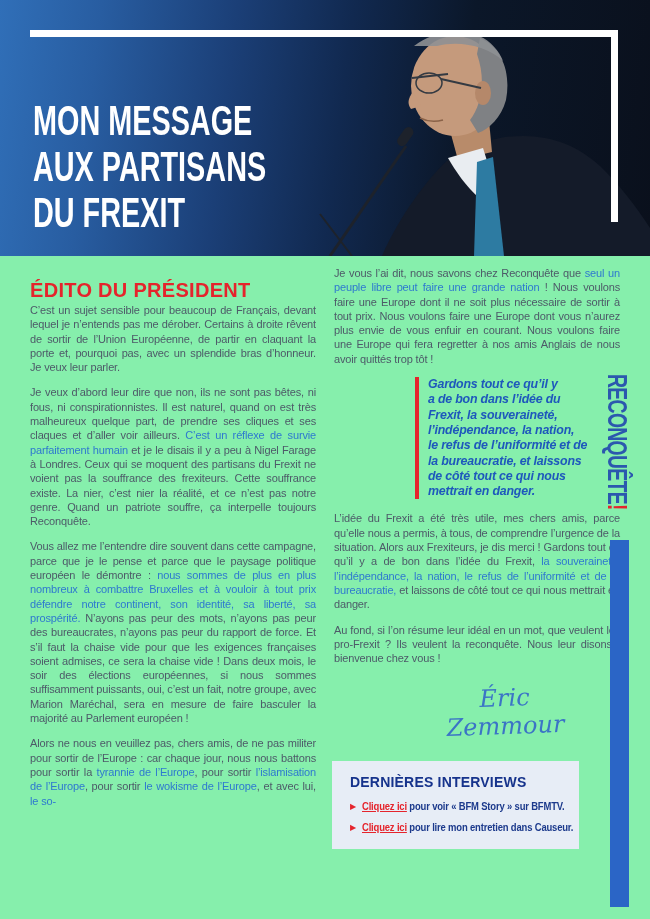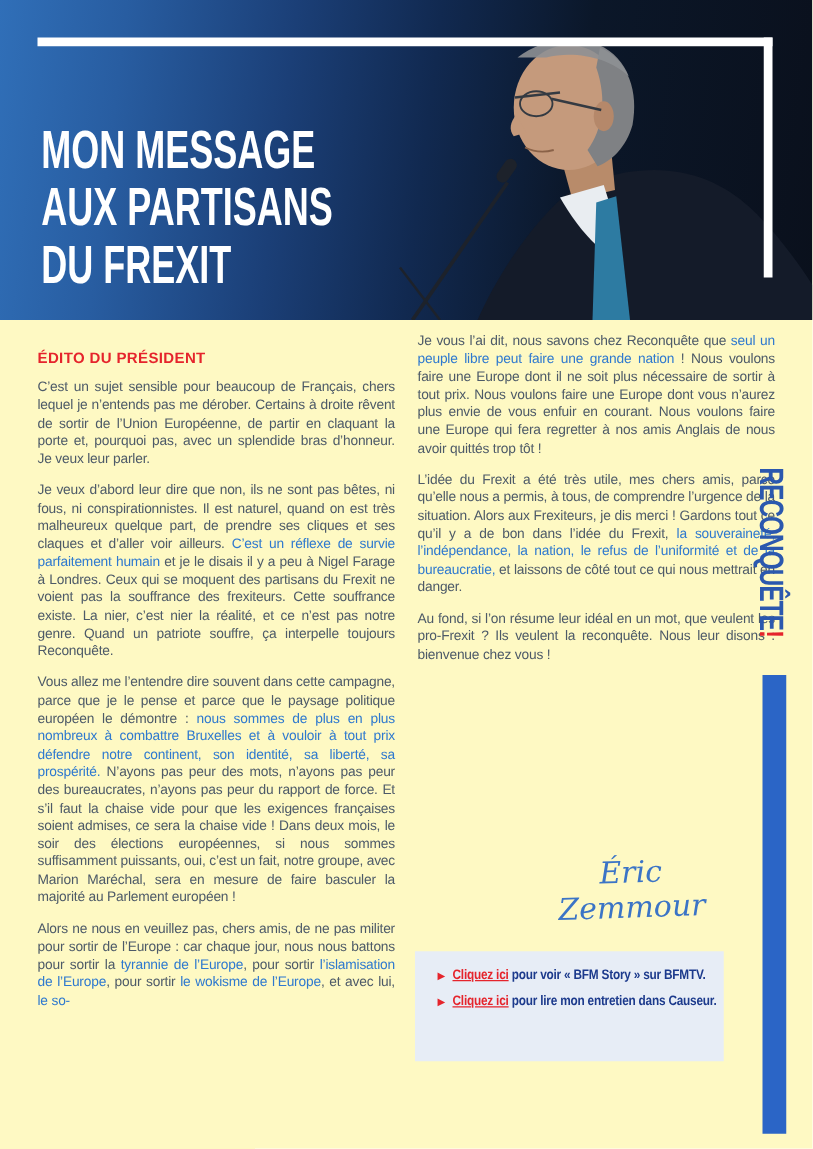--- a/index.html
+++ b/index.html
@@ -1,33 +1,33 @@
 <!DOCTYPE html>
 <html><head>
 <meta charset="utf-8">
 <style>
   html,body { margin:0; padding:0; background:#ffffff; }
-  .page { position:relative; width:650px; height:919px; background:#fef9c3;
+  .page { position:relative; width:650px; height:919px; background:#86efac;
           font-family:"Liberation Sans", sans-serif; overflow:hidden; }
 
   
   .hero { position:absolute; left:0; top:0; width:650px; height:256px; overflow:hidden;
           background:linear-gradient(97deg,#306fb8 0%, #285da1 15%, #1b3f77 35%, #112950 52%, #0b1729 70%, #0a101c 100%); }
   .hero svg { position:absolute; left:0; top:0; }
   .frame { position:absolute; background:#ffffff; }
   .frame-top { left:30px; top:30px; width:588px; height:7px; }
   .frame-right { left:611px; top:30px; width:7px; height:192px; }
   .hero-title { position:absolute; left:33px; top:97px; margin:0; color:#ffffff;
                 font-size:43px; line-height:46px; font-weight:800; white-space:nowrap;
                 transform:scaleX(0.67); transform-origin:left top; }
   .hero-title .tl { display:block; }
 
   
   .edito-heading { position:absolute; left:30px; top:279px; color:#e5242c;
-                   font-size:12px; font-weight:800; letter-spacing:0.3px; }
+                   font-size:20px; font-weight:800; letter-spacing:0.3px; }
 
   .col { position:absolute; width:286px; font-size:11px; line-height:14.3px;
          letter-spacing:-0.15px; color:#4d5a68; text-align:justify; }
   .col p { margin:0 0 11px 0; }
   .col-left  { left:30px;  top:303px; }
   .col-right { left:334px; top:266px; }
   .hl { color:#2e79cf; }
 
   .quote { border-left:4px solid #e5242c; padding-left:9px; margin:4px 0 12px 71px;
            color:#1e58bc; font-weight:700; font-style:italic; font-size:12.4px;
@@ -96,35 +96,44 @@
     <h1 class="hero-title">
       <span class="tl">MON MESSAGE</span>
       <span class="tl">AUX PARTISANS</span>
       <span class="tl">DU FREXIT</span>
     </h1>
   </div>
 
   <div class="edito-heading">ÉDITO DU PRÉSIDENT</div>
 
   <div class="col col-left">
-    <p><span>C’est un sujet sensible pour beaucoup de Français, chers lequel je n’entends pas me dérober. Certains à droite rêvent de sortir de l’Union Européenne, de partir en claquant la porte et, pourquoi pas, avec un splendide bras d’honneur. Je veux leur parler.</span></p>
+    <p><span>C’est un sujet sensible pour beaucoup de Français, devant lequel je n’entends pas me dérober. Certains à droite rêvent de sortir de l’Union Européenne, de partir en claquant la porte et, pourquoi pas, avec un splendide bras d’honneur. Je veux leur parler.</span></p>
     <p><span>Je veux d’abord leur dire que non, ils ne sont pas bêtes, ni fous, ni conspirationnistes. Il est naturel, quand on est très malheureux quelque part, de prendre ses cliques et ses claques et d’aller voir ailleurs. </span><span class="hl">C’est un réflexe de survie parfaitement humain</span><span> et je le disais il y a peu à Nigel Farage à Londres. Ceux qui se moquent des partisans du Frexit ne voient pas la souffrance des frexiteurs. Cette souffrance existe. La nier, c’est nier la réalité, et ce n’est pas notre genre. Quand un patriote souffre, ça interpelle toujours Reconquête.</span></p>
     <p><span>Vous allez me l’entendre dire souvent dans cette campagne, parce que je le pense et parce que le paysage politique européen le démontre : </span><span class="hl">nous sommes de plus en plus nombreux à combattre Bruxelles et à vouloir à tout prix défendre notre continent, son identité, sa liberté, sa prospérité.</span><span> N’ayons pas peur des mots, n’ayons pas peur des bureaucrates, n’ayons pas peur du rapport de force. Et s’il faut la chaise vide pour que les exigences françaises soient admises, ce sera la chaise vide ! Dans deux mois, le soir des élections européennes, si nous sommes suffisamment puissants, oui, c’est un fait, notre groupe, avec Marion Maréchal, sera en mesure de faire basculer la majorité au Parlement européen !</span></p>
     <p><span>Alors ne nous en veuillez pas, chers amis, de ne pas militer pour sortir de l’Europe : car chaque jour, nous nous battons pour sortir la </span><span class="hl">tyrannie de l’Europe</span><span>, pour sortir </span><span class="hl">l’islamisation de l’Europe</span><span>, pour sortir </span><span class="hl">le wokisme de l’Europe</span><span>, et avec lui, </span><span class="hl">le so-</span></p>
   </div>
 
   <div class="col col-right">
     <p><span>Je vous l’ai dit, nous savons chez Reconquête que </span><span class="hl">seul un peuple libre peut faire une grande nation</span><span> ! Nous voulons faire une Europe dont il ne soit plus nécessaire de sortir à tout prix. Nous voulons faire une Europe dont vous n’aurez plus envie de vous enfuir en courant. Nous voulons faire une Europe qui fera regretter à nos amis Anglais de nous avoir quittés trop tôt !</span></p>
+    <div class="quote quote2"><span>Gardons tout ce qu’il y
+a de bon dans l’idée du
+Frexit, la souveraineté,
+l’indépendance, la nation,
+le refus de l’uniformité et de
+la bureaucratie, et laissons
+de côté tout ce qui nous
+mettrait en danger.</span></div>
     <p><span>L’idée du Frexit a été très utile, mes chers amis, parce qu’elle nous a permis, à tous, de comprendre l’urgence de la situation. Alors aux Frexiteurs, je dis merci ! Gardons tout ce qu’il y a de bon dans l’idée du Frexit, </span><span class="hl">la souveraineté, l’indépendance, la nation, le refus de l’uniformité et de la bureaucratie,</span><span> et laissons de côté tout ce qui nous mettrait en danger.</span></p>
     <p><span>Au fond, si l’on résume leur idéal en un mot, que veulent les pro-Frexit ? Ils veulent la reconquête. Nous leur disons : bienvenue chez vous !</span></p>
   </div>
 
   <div class="signature">Éric Zemmour</div>
 
   <div class="interviews">
+    <div class="iv-heading">DERNIÈRES INTERVIEWS</div>
     <div class="iv-item">
       <span class="tri">▶</span>
       <span class="iv-text"><a class="link" href="#">Cliquez ici</a><span> pour voir « BFM Story » sur BFMTV.</span></span>
     </div>
     <div class="iv-item">
       <span class="tri">▶</span>
       <span class="iv-text"><a class="link" href="#">Cliquez ici</a><span> pour lire mon entretien dans Causeur.</span></span>
     </div>
   </div>
 

